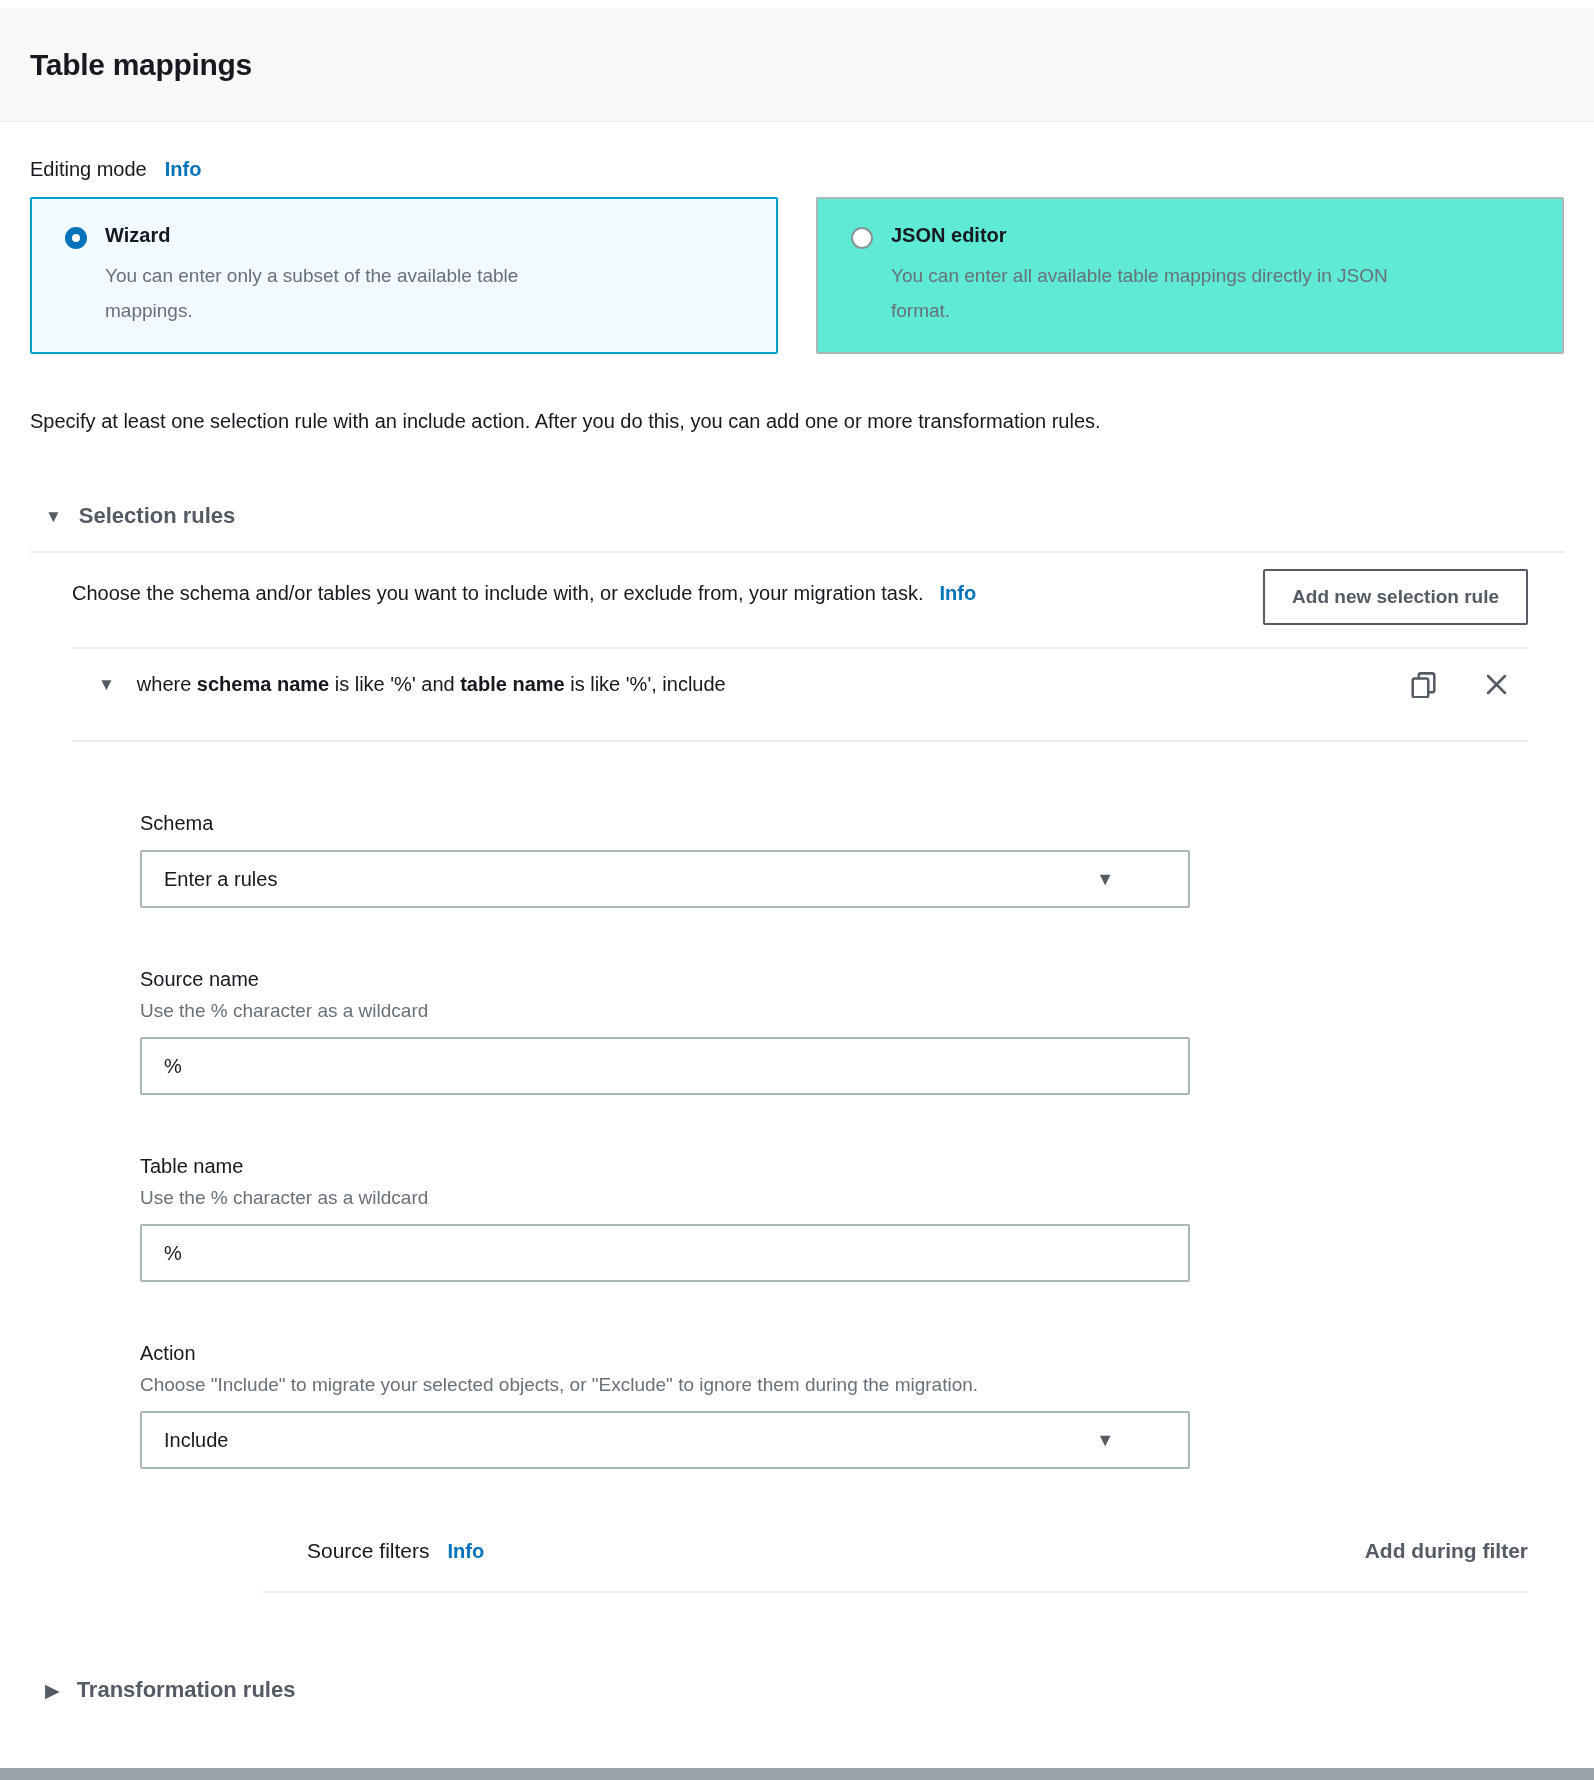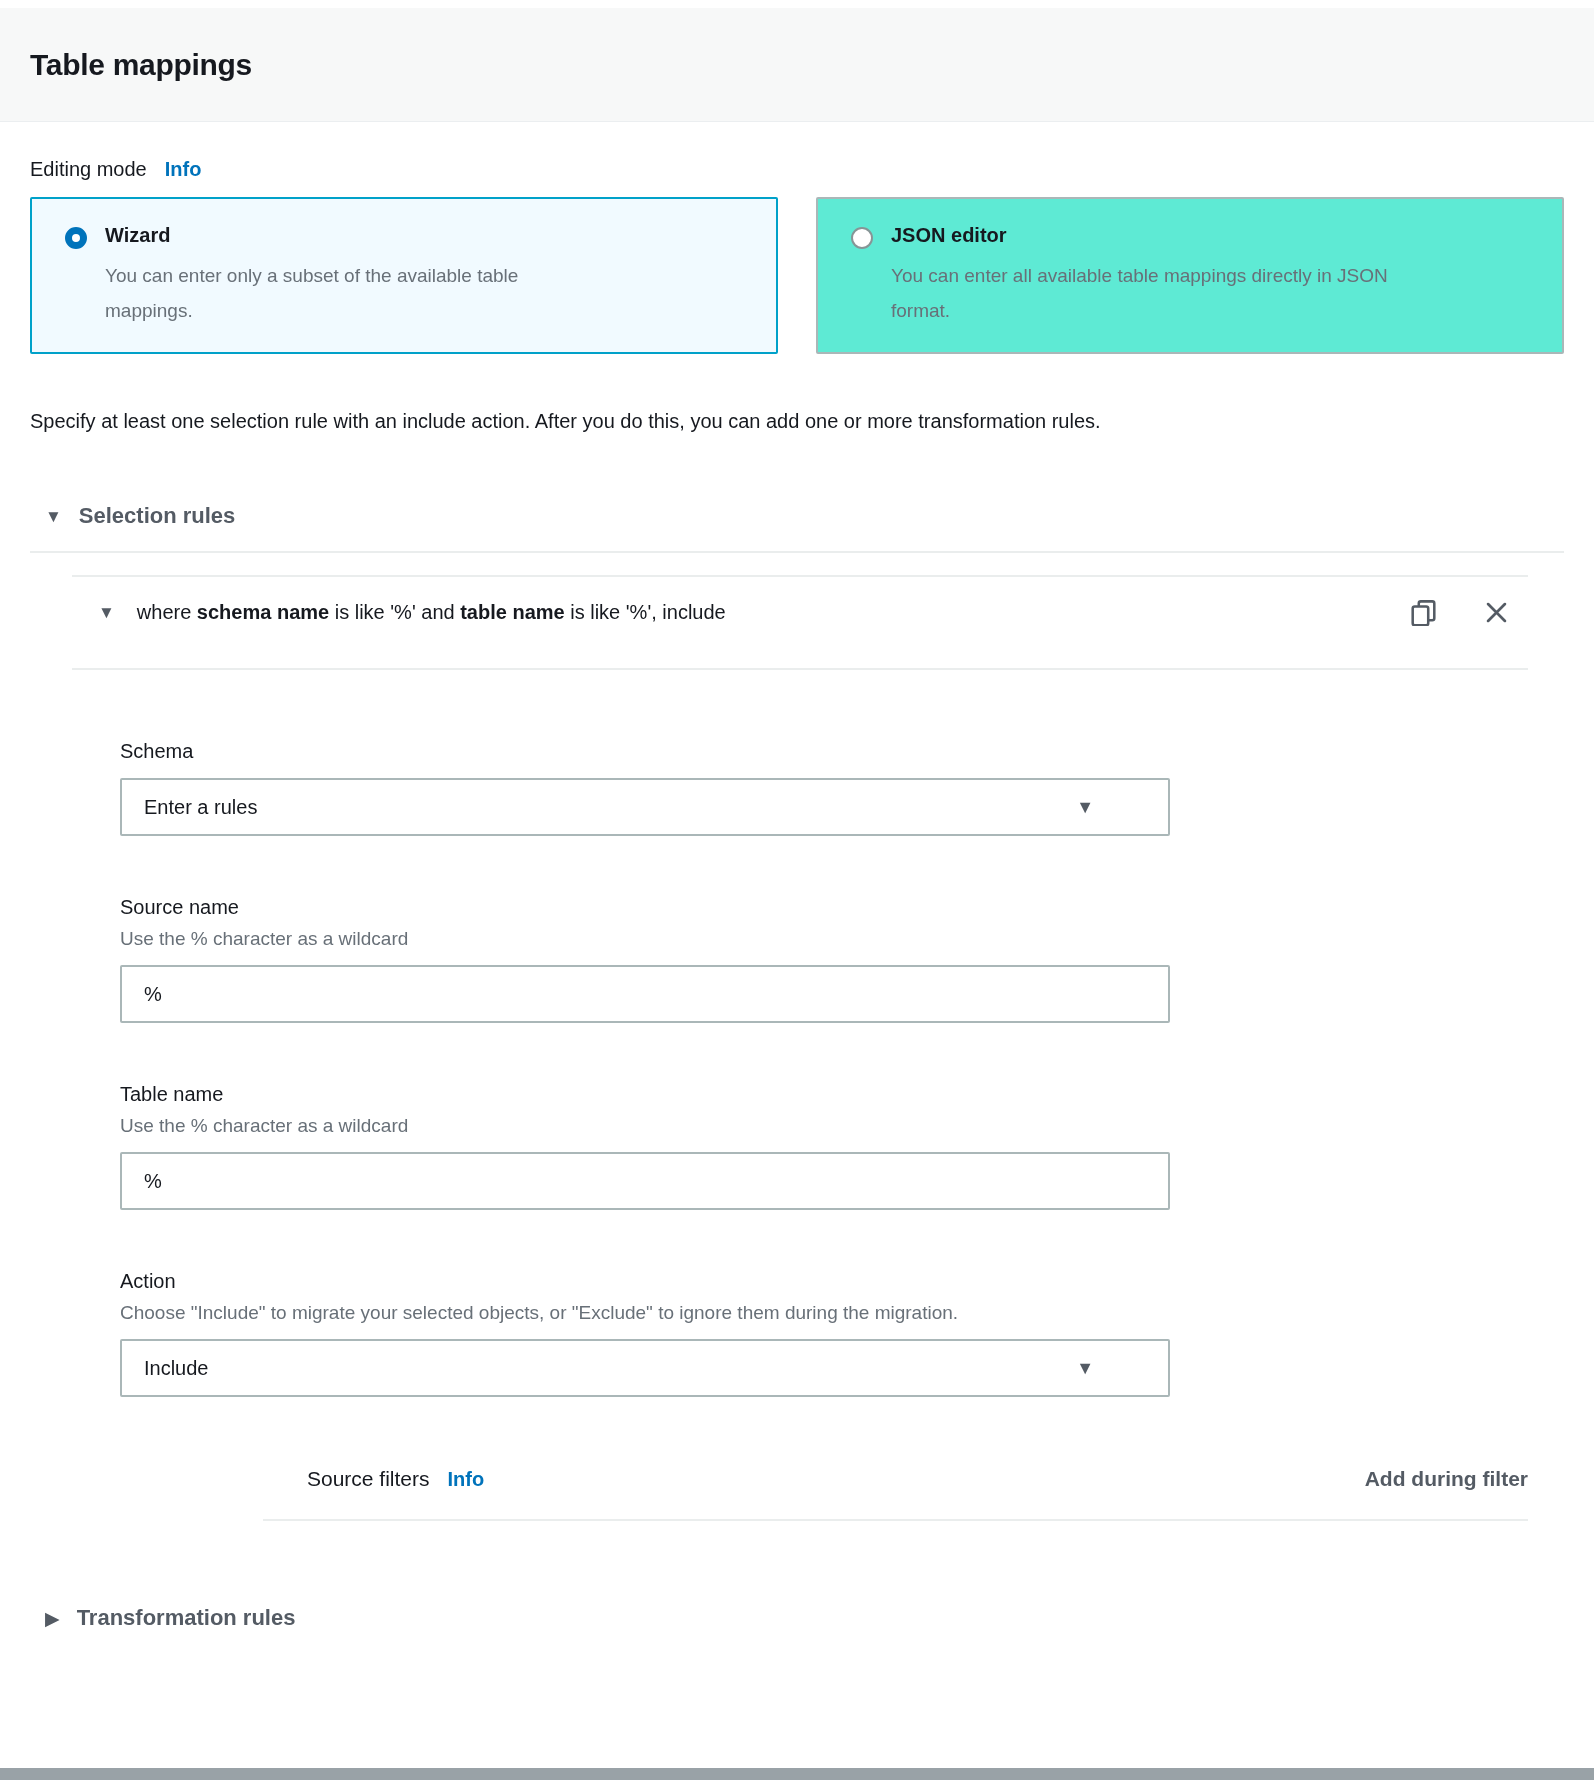--- a/index.html
+++ b/index.html
@@ -64,21 +64,21 @@
   .sub > .divider { margin-top:22px; }
 
   .rule-row { padding:22px 4px 20px 26px; display:flex; align-items:center; }
   .rule-row .caret { margin-right:22px; cursor:pointer; }
   .rule-summary { font-size:20px; flex:1; white-space:pre-wrap; }
   .rule-summary b { font-weight:700; }
   .rule-actions { display:flex; align-items:center; gap:46px; padding-right:14px; }
   .icon-btn { background:none; border:none; padding:0; cursor:pointer; line-height:0; }
 
   
-  .form { margin-left:48px; }
+  .form { margin-left:68px; }
   .field { margin-top:60px; }
   .field:first-child { margin-top:70px; }
   .field-label { font-size:20px; color:#16191f; }
   .field-hint { margin-top:9px; font-size:19px; color:#687078; }
   .control {
     margin-top:15px; width:1050px; height:58px;
     border:2px solid #aab7b8; border-radius:2px; background:#ffffff;
     font-size:20px; color:#16191f; font-family:inherit;
     display:flex; align-items:center; padding:0 22px; cursor:pointer;
   }
@@ -133,20 +133,24 @@
   <p class="intro">Specify at least one selection rule with an include action. After you do this, you can add one or more transformation rules.</p>
 
   <div class="section-header">
     <span class="caret">▼</span>
     <span class="section-title">Selection rules</span>
   </div>
   <hr class="divider">
 
   <div class="sub">
 
+    <div class="desc-row">
+      <p class="sub-desc"><span>Choose the schema and/or tables you want to include with, or exclude from, your migration task.</span><a class="info-link">Info</a></p>
+      <button class="btn">Add new selection rule</button>
+    </div>
 
     <hr class="divider">
 
     <div class="rule-row">
       <span class="caret">▼</span>
       <span class="rule-summary"><span>where </span><b>schema name</b><span> is like '%' and </span><b>table name</b><span> is like '%', include</span></span>
       <span class="rule-actions">
         <button class="icon-btn">
           <span>
             <svg width="27" height="27" viewBox="0 0 16 16" fill="none" stroke="#545b64" stroke-width="1.5">

